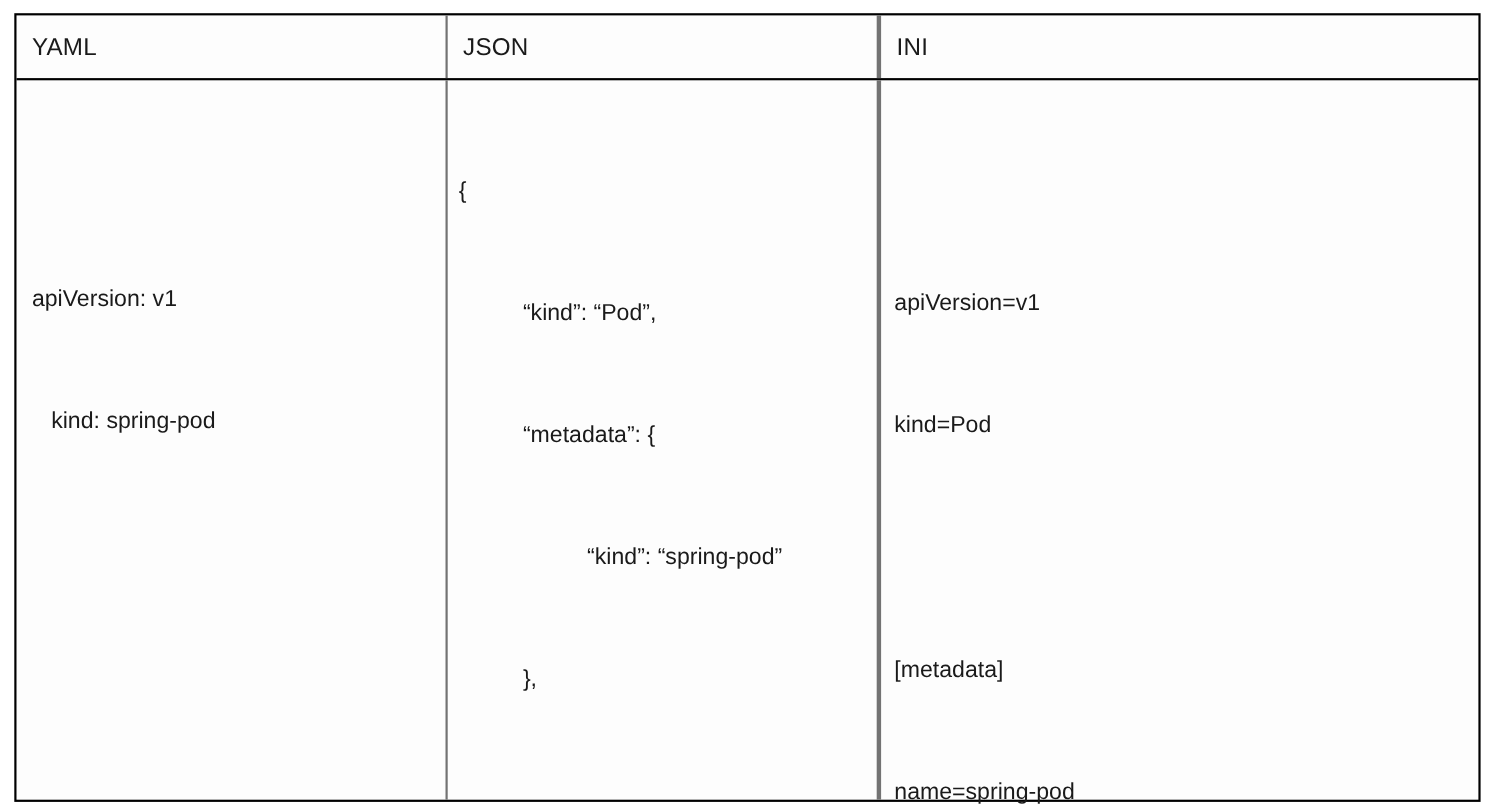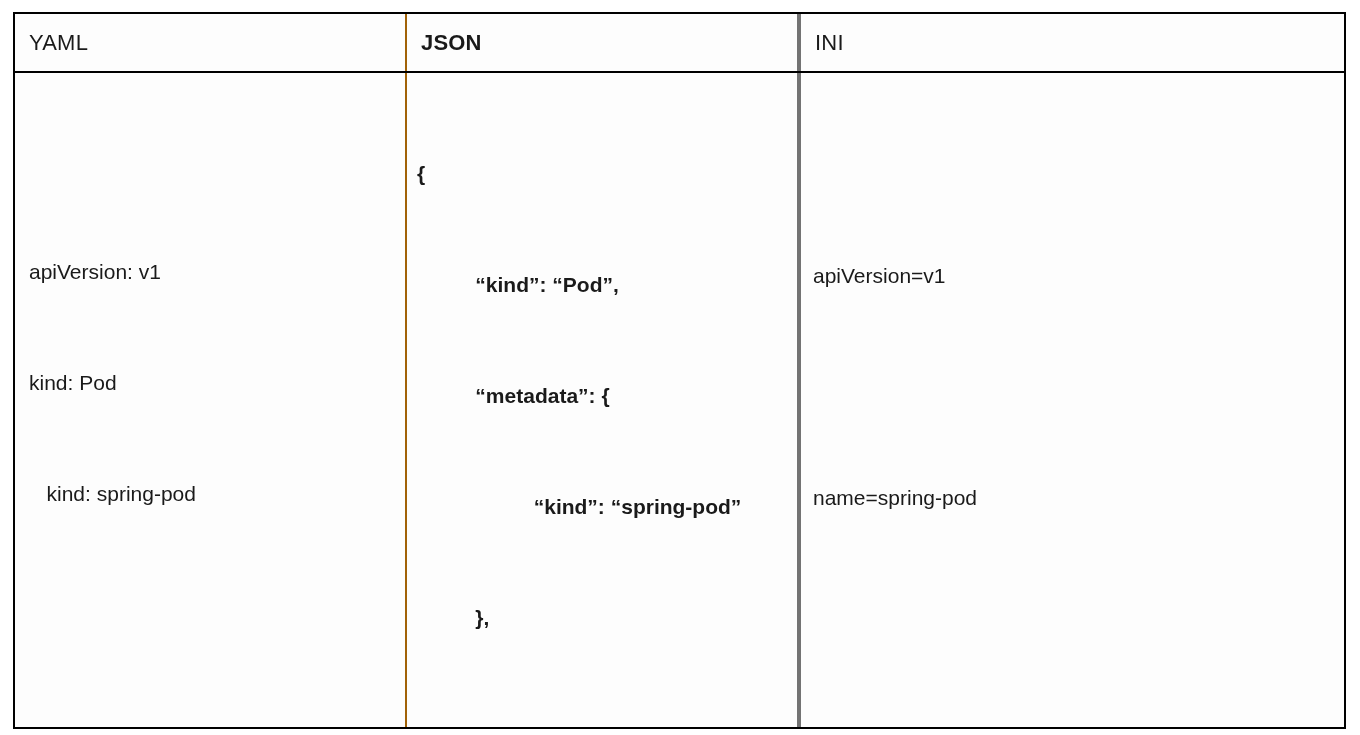--- a/index.html
+++ b/index.html
@@ -48,21 +48,21 @@
   .body-row {
     height: 654px;
   }
 
   .cell {
     box-sizing: border-box;
     position: relative;
   }
 
   .col-yaml  { width: 390px; padding-left: 48px; }
-  .col-json  { width: 392px; border-left: 2px solid #a16207; font-weight: bold; }
+  .col-json  { width: 392px; border-left: 2px solid #737373; }
   .col-ini   { width: 547px; border-left: 4px solid #737373; }
 
   .header-cell {
     display: flex;
     align-items: center;
     padding-left: 14px;
     font-size: 22px;
     letter-spacing: 0.2px;
     color: #1a1a1a;
   }
@@ -118,21 +118,20 @@
       <div class="cell col-yaml header-cell">YAML</div>
       <div class="cell col-json header-cell">JSON</div>
       <div class="cell col-ini header-cell">INI</div>
     </div>
 
     <div class="table-row body-row">
 
       <div class="cell col-yaml">
         <div class="code-block yaml-block">
           <span class="code-line">apiVersion: v1</span>
-          <span class="code-line">kind: Pod</span>
           <span class="code-line">   kind: spring-pod</span>
           
           
           
           
           
           
           
         </div>
       </div>
@@ -150,21 +149,23 @@
           
           
           
           
         </div>
       </div>
 
       <div class="cell col-ini">
         <div class="code-block ini-block">
           <span class="code-line">apiVersion=v1</span>
+          <span class="code-line">kind=Pod</span>
           <span class="code-line blank"></span>
+          <span class="code-line">[metadata]</span>
           <span class="code-line">name=spring-pod</span>
           
           
           
           
         </div>
       </div>
 
     </div>
   </div>

